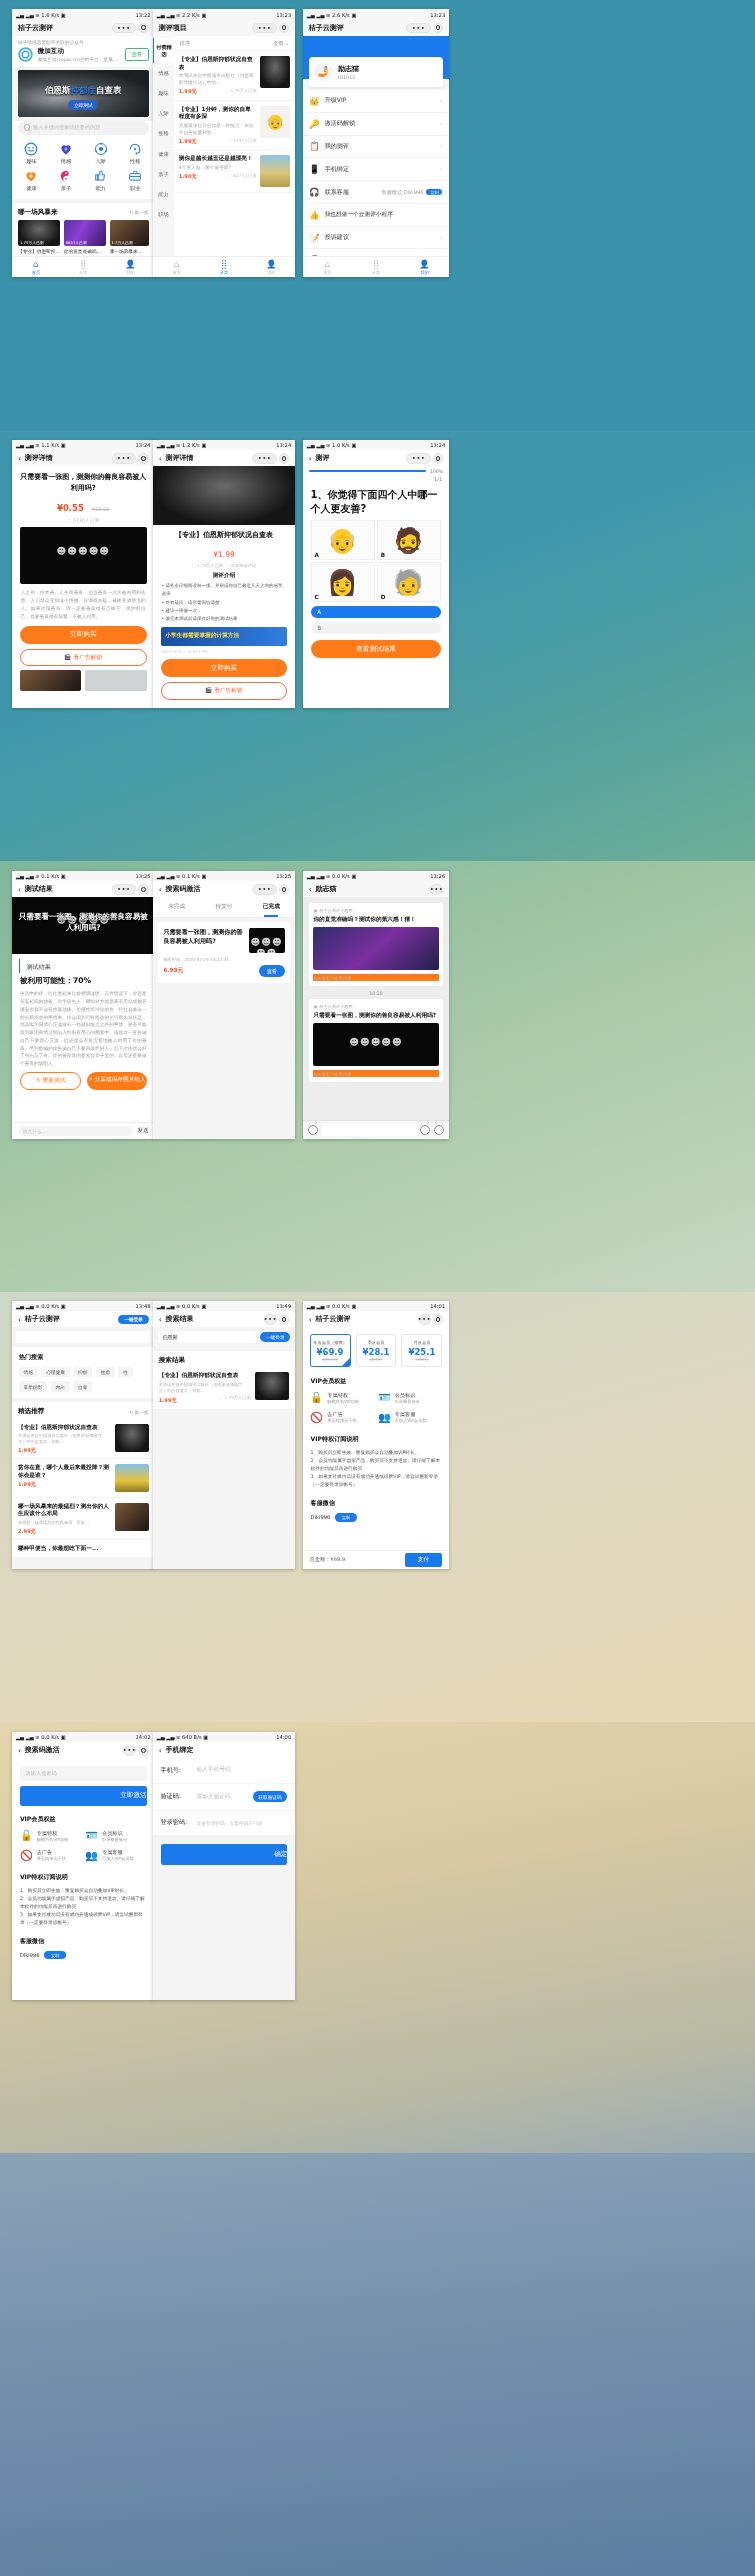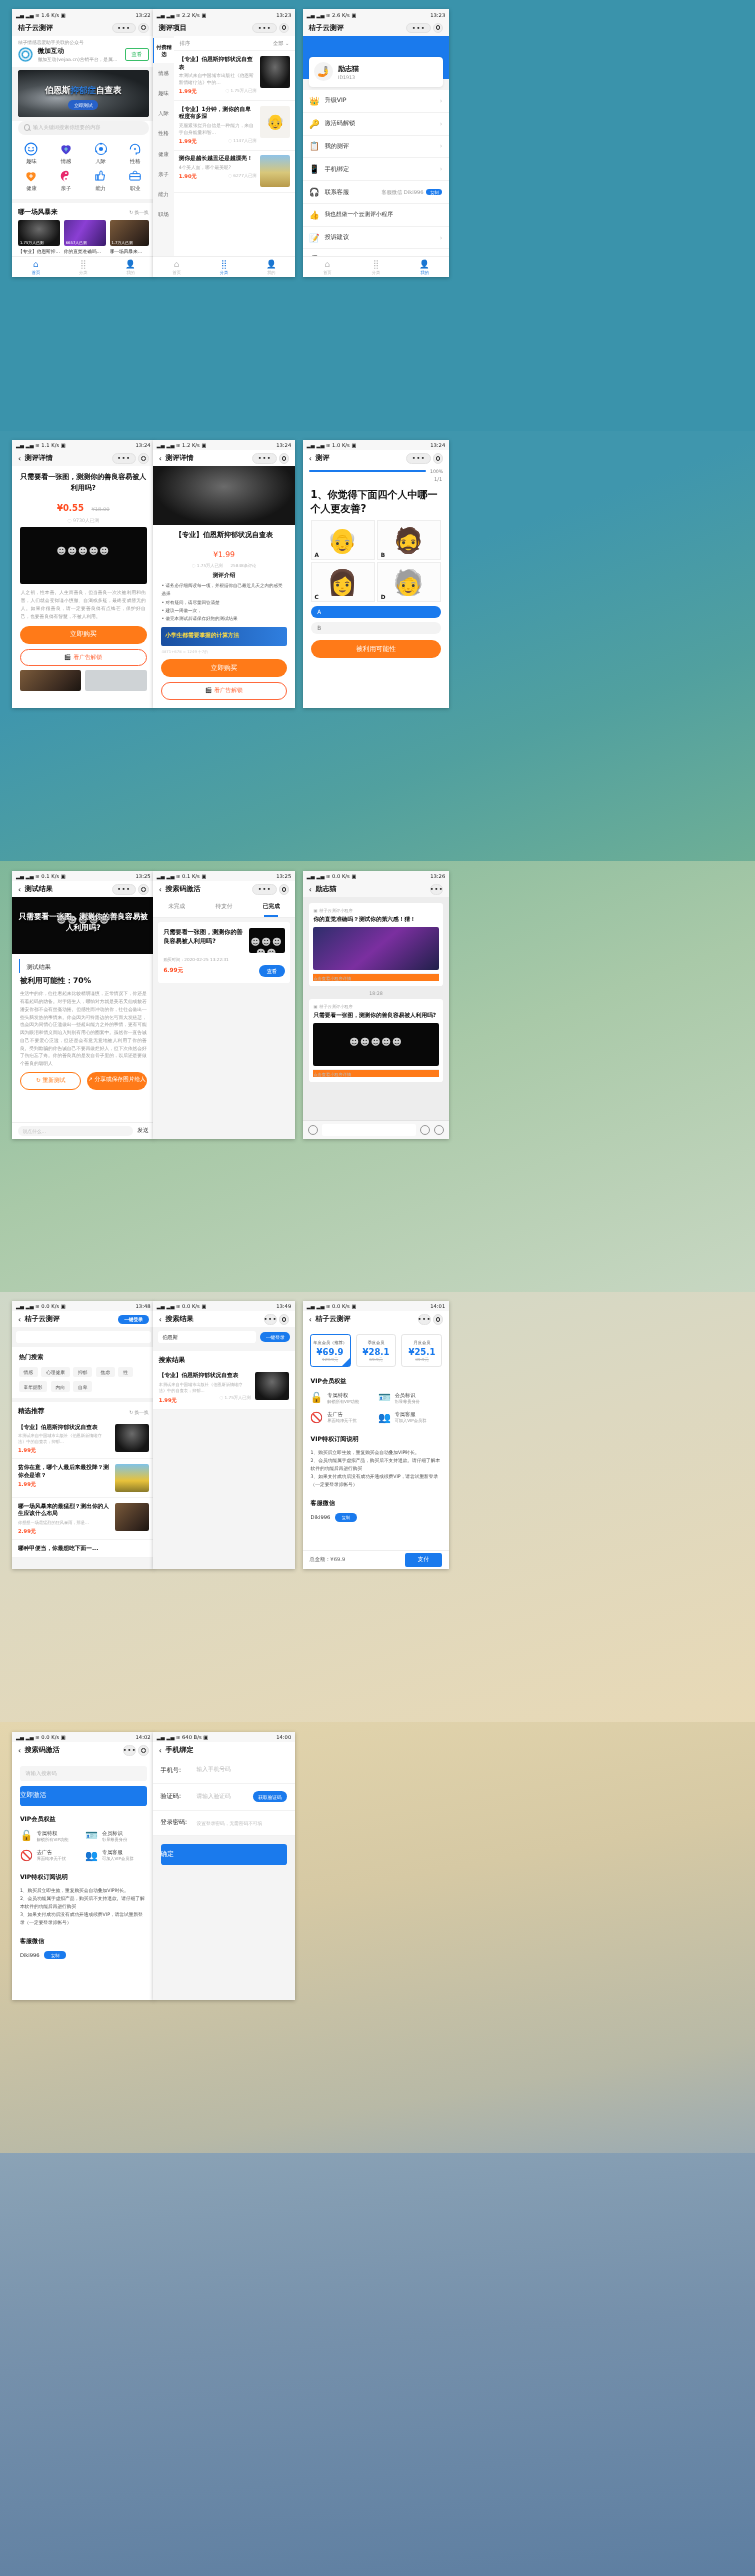--- a/index.html
+++ b/index.html
@@ -229,21 +229,21 @@
      border-top:0.5px solid #eee; display:flex; align-items:center; padding:0 6.6px; }
   .payrow .tot { font-size:5.2px; color:#666; flex:1; }
   .payrow .go { background:#1a7aed; color:#fff; font-size:5.7px; border-radius:1.9px; padding:2.8px 13.2px; }
 
   
   .frow { display:flex; align-items:center; background:#fff; padding:7.6px 7.6px;
      border-bottom:0.5px solid #f2f2f2; }
   .frow .lb { font-size:6.1px; color:#222; width:36px; }
   .frow .in { flex:1; font-size:5.7px; color:#bbb; }
   .frow .act { font-size:4.7px; color:#fff; background:#1a7aed; border-radius:7.6px; padding:2.4px 5.7px; }
-  .fbtn { margin:8.5px 7.6px; background:#1a7aed; color:#fff; text-align:left;
+  .fbtn { margin:8.5px 7.6px; background:#1a7aed; color:#fff; text-align:right;
      font-size:6.6px; padding:5.7px 0; border-radius:2.8px; }
   .actin { margin:7.6px 7.6px 4.7px; background:#f5f5f5; border-radius:2.8px; height:15px;
      display:flex; align-items:center; padding:0 5.7px; font-size:5.2px; color:#bbb; }
   .imgpurple { background:linear-gradient(120deg,#5b2d9b,#8b3fd4 40%,#3a1b6b);}
   .imgstorm { background:linear-gradient(135deg,#7a5a3a,#3a2a20 70%,#1b1510); }
   .imgfield { background:linear-gradient(180deg,#8fc3e8,#d8c77a 55%,#b89a4a); }
   .imgmask { background:#080808; position:relative; }
   .imgmask:before { content:"☻☻☻☻☻"; position:absolute; left:0;right:0; top:30%;
      text-align:center; font-size:9.4px; color:#cfcfcf; letter-spacing:0.9px; }
   .imghood { background:radial-gradient(ellipse at 50% 35%, #6b6b6b, #151515 70%); }
@@ -692,21 +692,21 @@
       <div style="text-align:right;font-size:5.2px;color:#888;padding:0 6.6px">1/1</div>
       <div class="qtitle">1、你觉得下面四个人中哪一个人更友善?</div>
       <div class="faces">
         <div class="face">👴<span class="lb">A</span></div>
         <div class="face">🧔<span class="lb">B</span></div>
         <div class="face">👩<span class="lb">C</span></div>
         <div class="face">🧓<span class="lb">D</span></div>
       </div>
       <div class="opt sel">A</div>
       <div class="opt un">B</div>
-      <div class="btnorange" style="margin-top:5.7px">被利用可能性</div>
+      <div class="btnorange" style="margin-top:5.7px">查看测试结果</div>
     </div>
   </div>
 
   <div class="phone cA" style="top:871px">
     <div class="sb">
       <span class="l">▂▄ ▂▄ ≋ <span>0.1 K/s</span> ▣</span>
       <span class="r">13:25</span>
     </div>
     <div class="nav white">
       <span class="back">‹</span>

